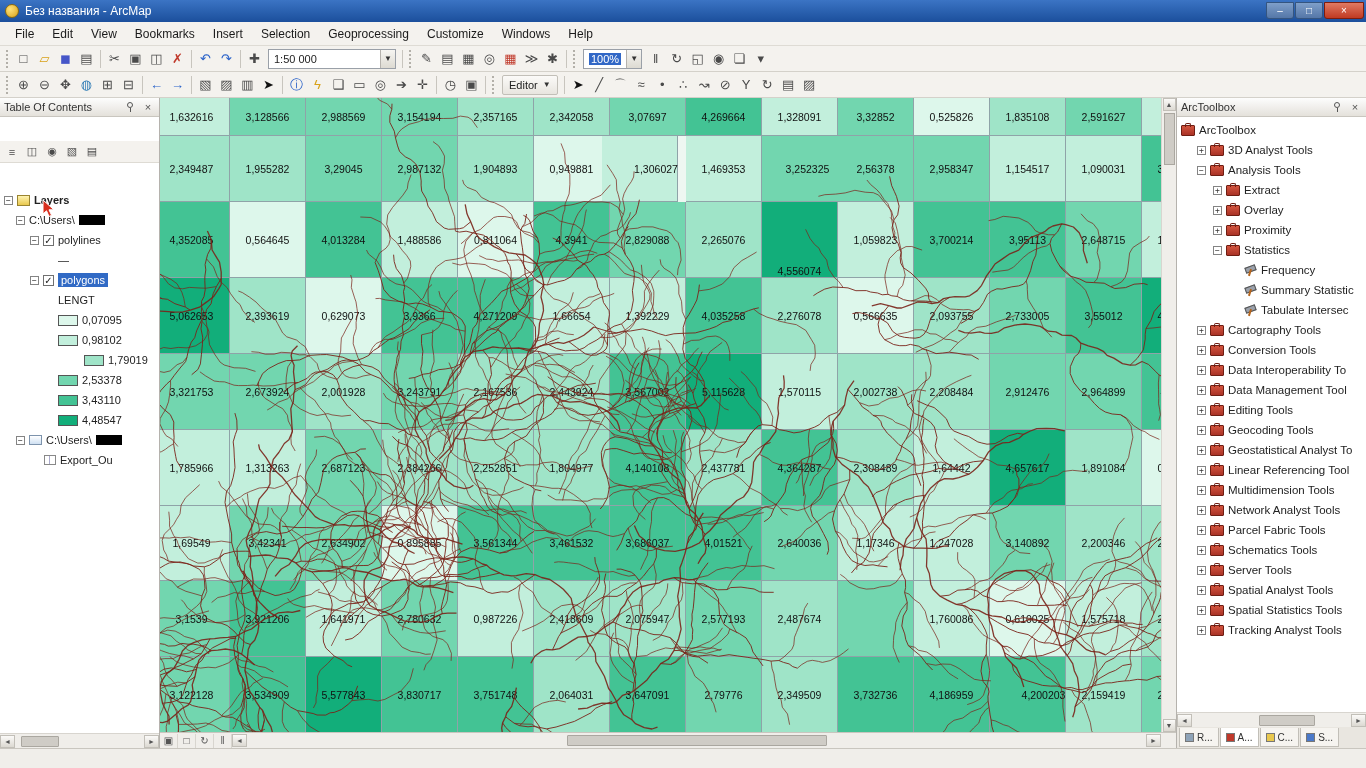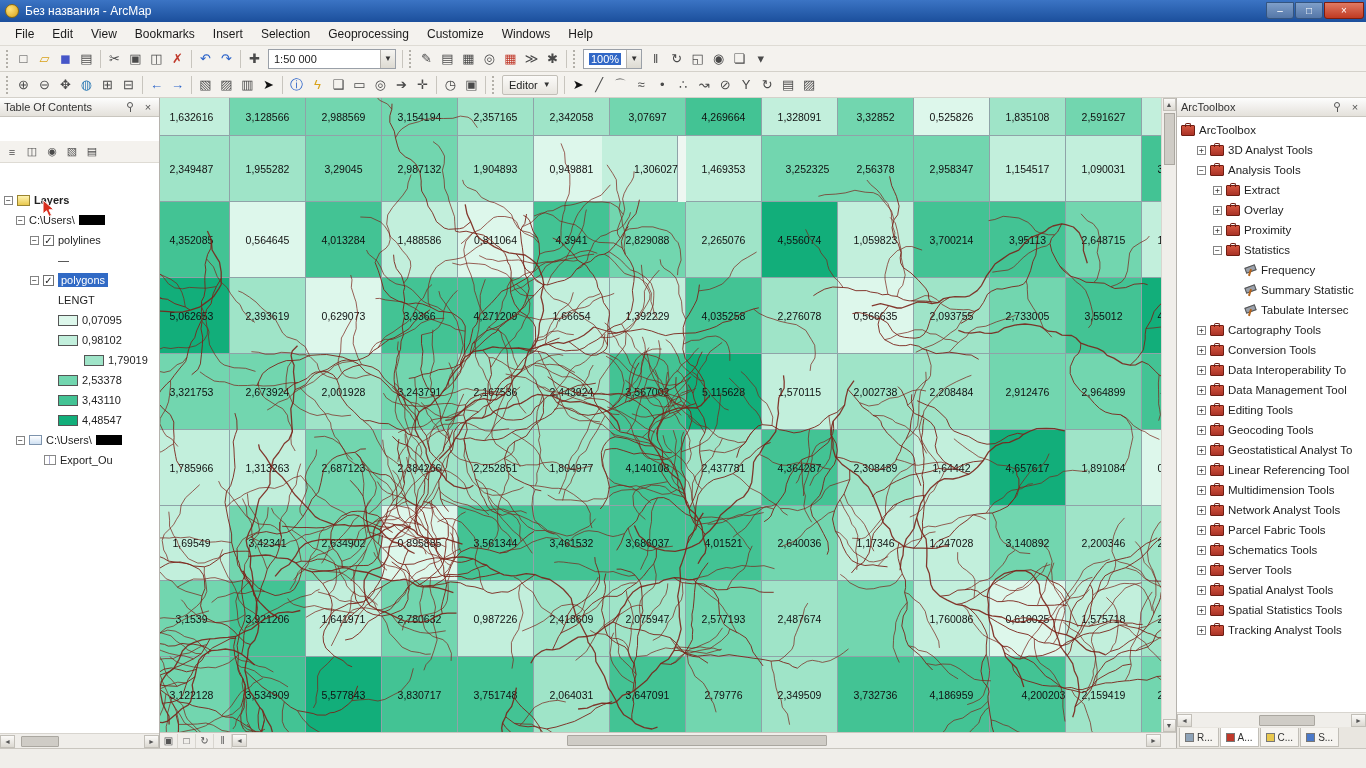--- a/index.html
+++ b/index.html
@@ -440,21 +440,21 @@
               </div>
               <div class="cell" style="background: rgb(67, 195, 148); border-color: rgb(143, 163, 168); left: 374px; top: 104px; width: 76px; height: 76px;">
                 <span>4,3941</span>
               </div>
               <div class="cell" style="background: rgb(114, 214, 175); border-color: rgb(143, 163, 168); left: 450px; top: 104px; width: 76px; height: 76px;">
                 <span>2,829088</span>
               </div>
               <div class="cell" style="background: rgb(159, 228, 200); border-color: rgb(143, 163, 168); left: 526px; top: 104px; width: 76px; height: 76px;">
                 <span>2,265076</span>
               </div>
-              <div class="cell" style="background: rgb(18, 174, 122); border-color: rgb(143, 163, 168); left: 602px; top: 104px; width: 76px; height: 76px;">
+              <div class="cell" style="background: rgb(18, 174, 122); border-color: rgb(143, 163, 168); left: 602px; top: 104px; width: 76px; height: 76px; align-items: flex-end;">
                 <span>4,556074</span>
               </div>
               <div class="cell" style="background: rgb(194, 239, 220); border-color: rgb(143, 163, 168); left: 678px; top: 104px; width: 76px; height: 76px;">
                 <span>1,059823</span>
               </div>
               <div class="cell" style="background: rgb(67, 195, 148); border-color: rgb(143, 163, 168); left: 754px; top: 104px; width: 76px; height: 76px;">
                 <span>3,700214</span>
               </div>
               <div class="cell" style="background: rgb(67, 195, 148); border-color: rgb(143, 163, 168); left: 830px; top: 104px; width: 76px; height: 76px;">
                 <span>3,95113</span>

